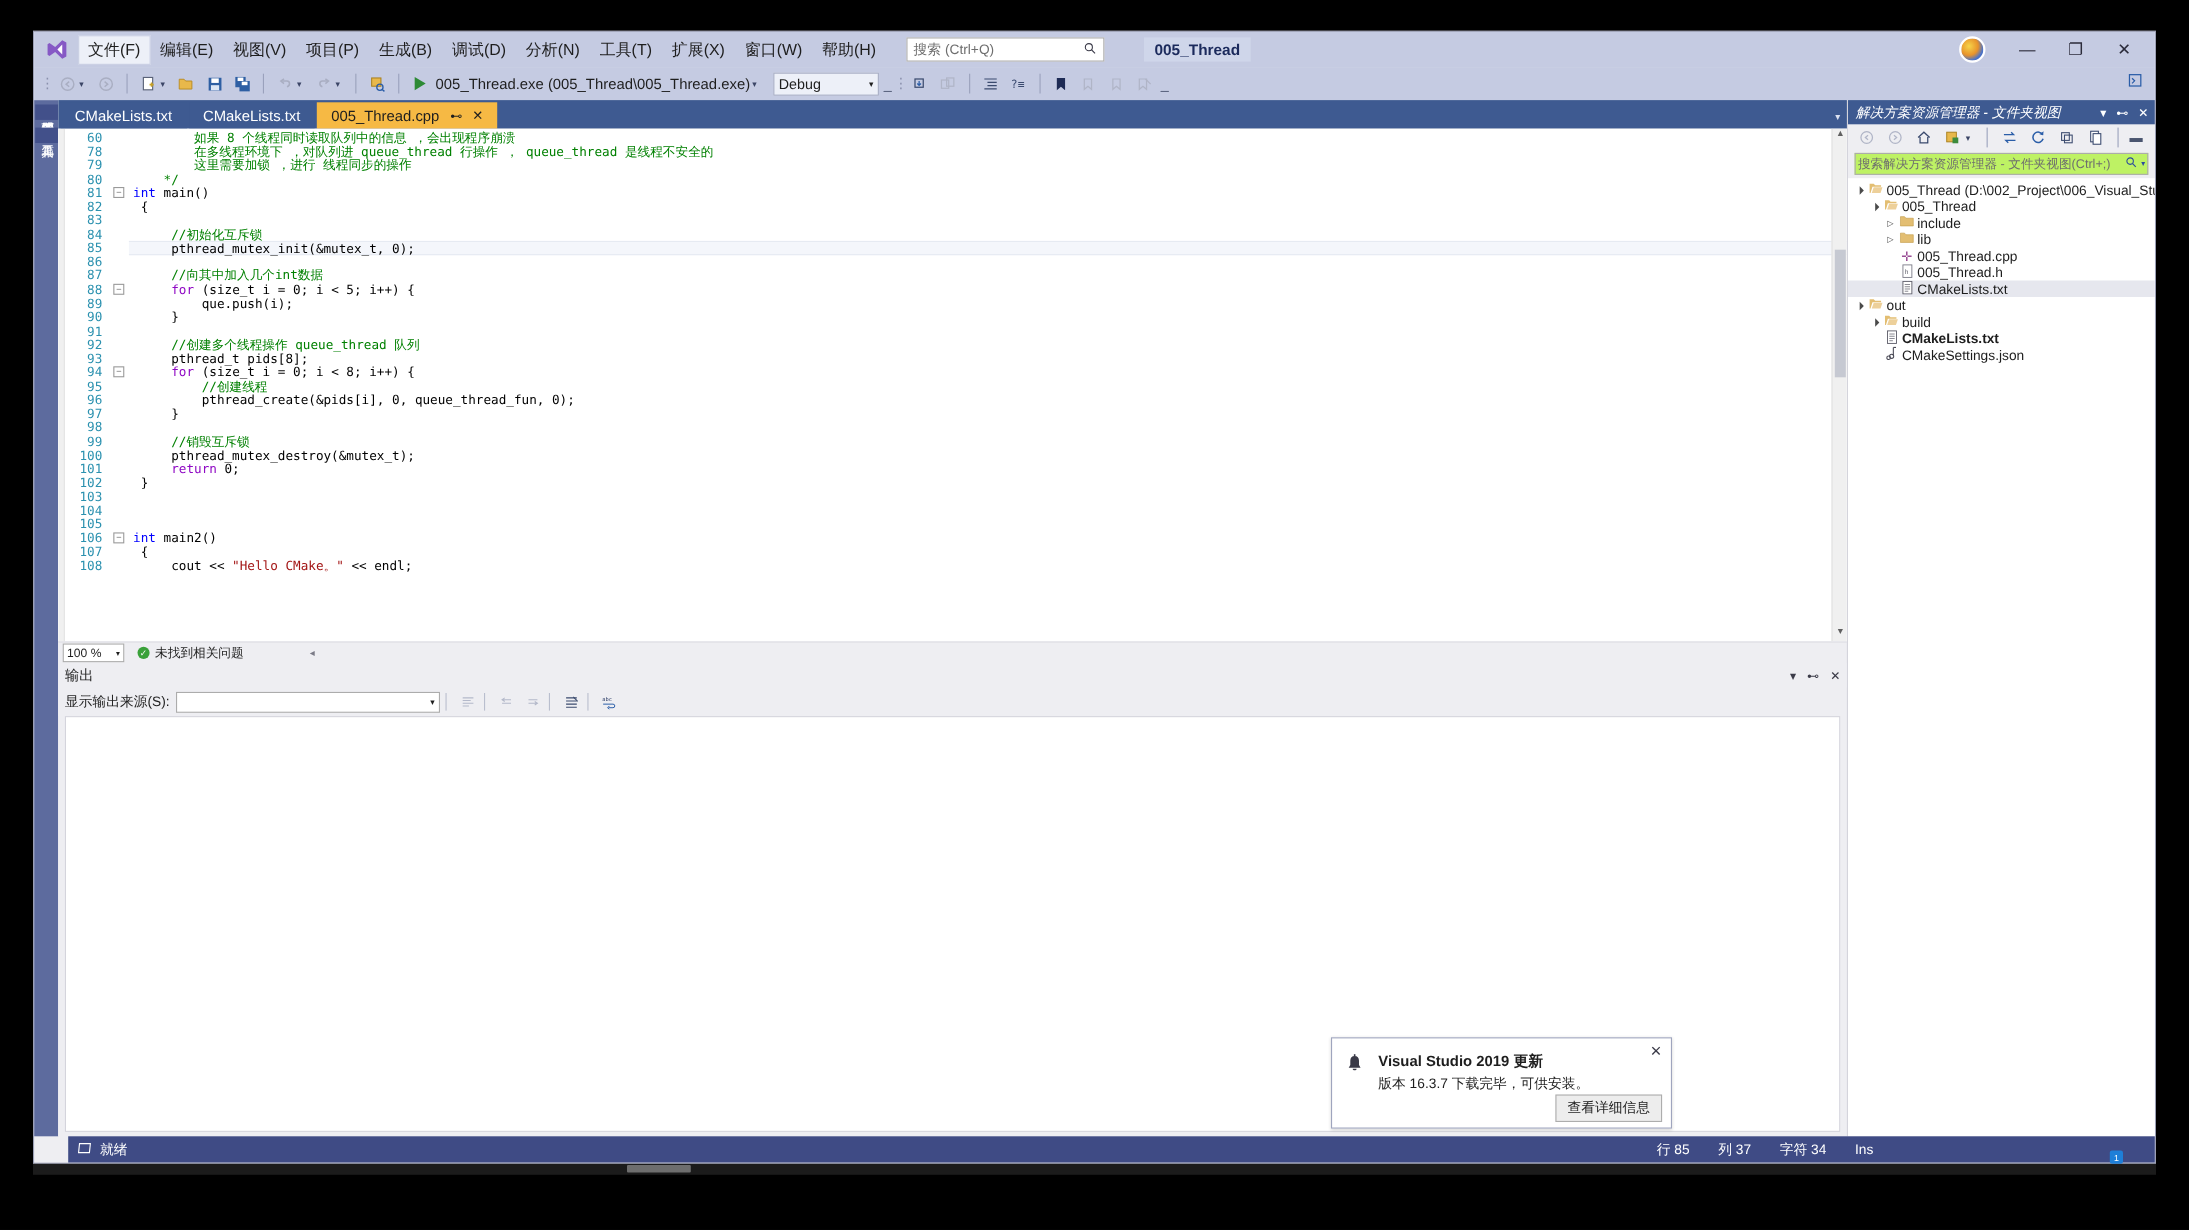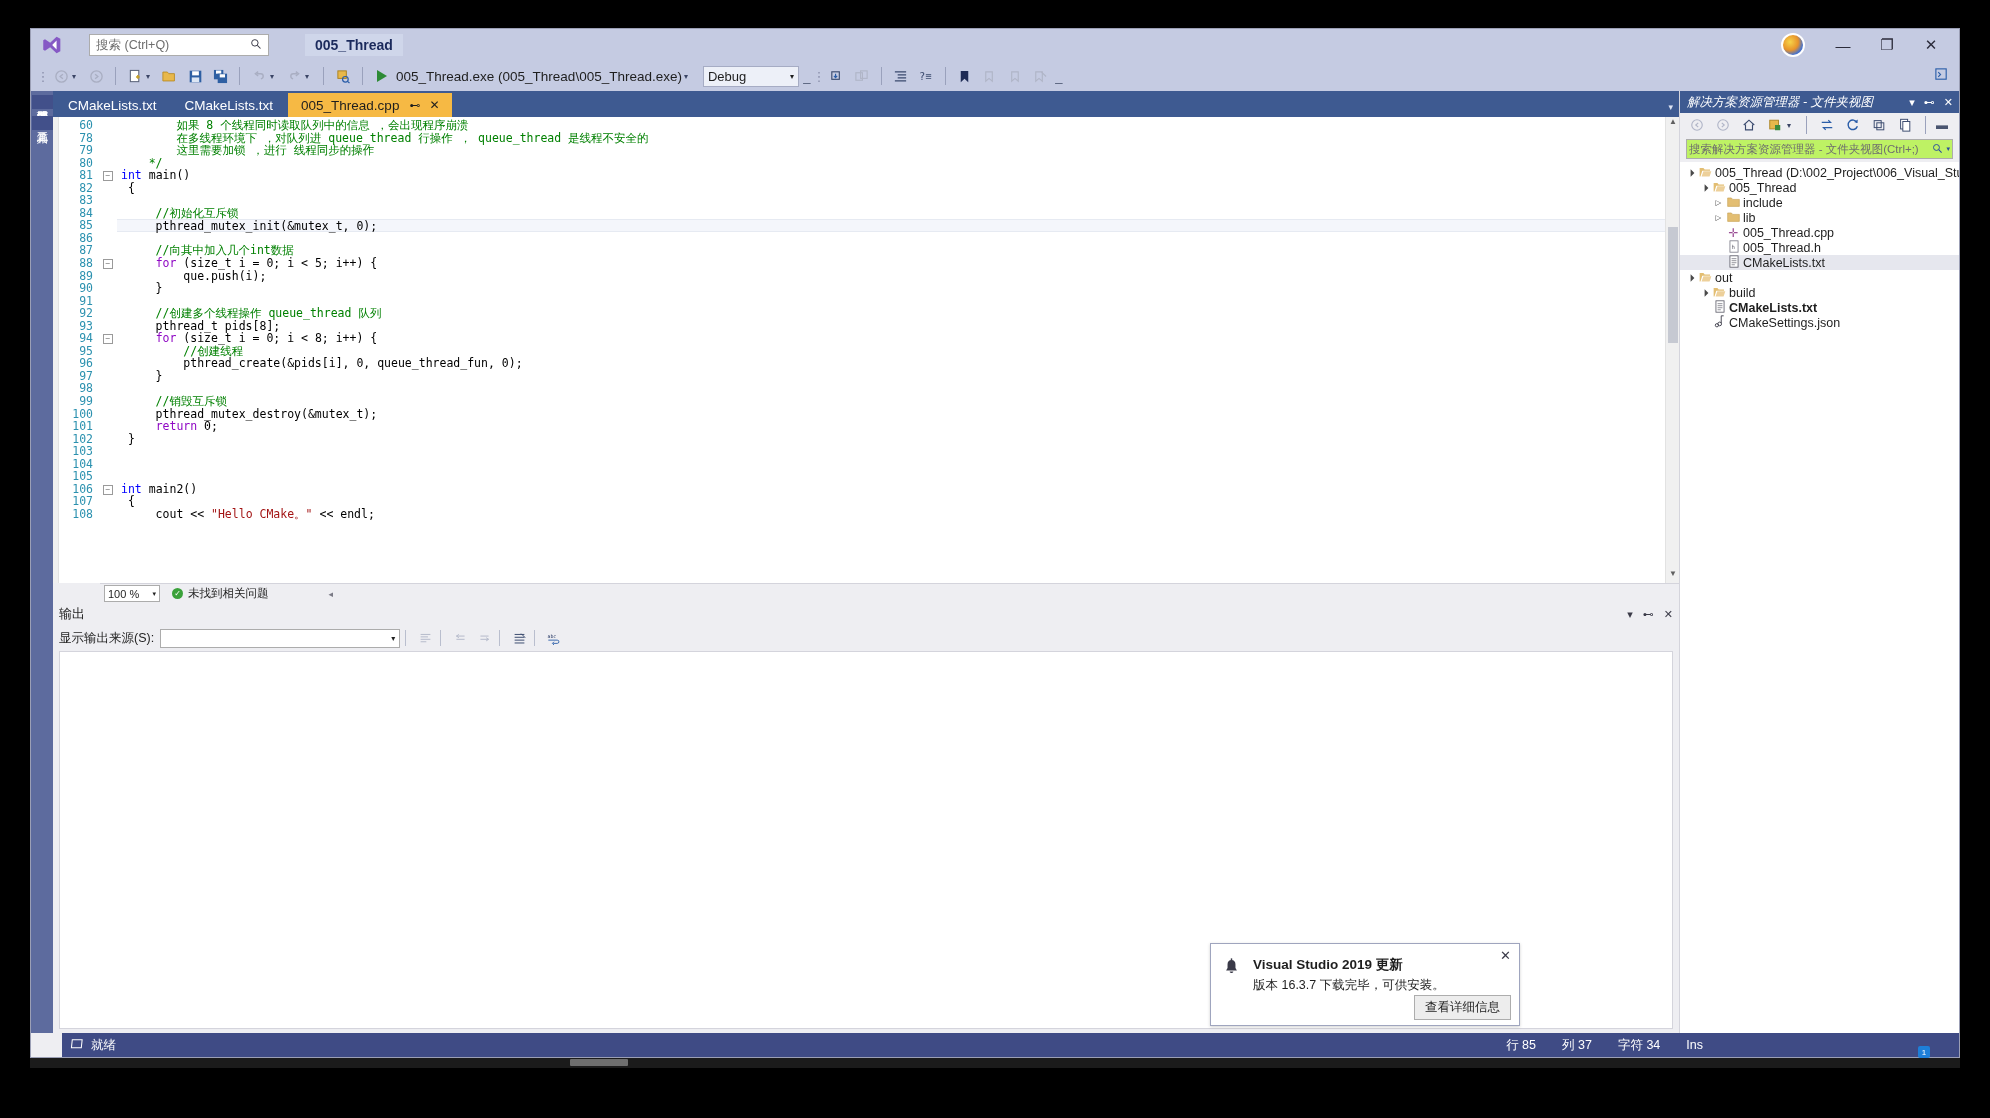--- a/index.html
+++ b/index.html
@@ -241,21 +241,20 @@
     background: #C6C9D2;
   }
   .vs-arrow { position:absolute; left:0; width:14px; height:14px; text-align:center; font-size:8px; color:#606060; }
 
   .editor-status {
     height: 20px; background: #EEEEF2;
     border-top: 1px solid #D4D4DC;
     display: flex; align-items: center;
     font-size: 11.5px; color: #1E1E1E;
     flex: none;
-    margin-left: 47px;
   }
   .zoom-combo {
     width: 56px; height: 17px; margin-left: 4px;
     background: #FFFFFF; border: 1px solid #ACACAC;
     display: flex; align-items: center; padding: 0 3px;
     font-size: 11px;
   }
   .zoom-combo .zc { margin-left: auto; font-size: 7px; }
   .err-ok {
     width: 11px; height: 11px; border-radius: 50%;
@@ -445,20 +444,33 @@
 
   <div id="vs-window">
 
     <div class="menubar">
       <div class="vs-logo">
         <svg width="20" height="20" viewBox="0 0 24 24" aria-hidden="true">
           <path d="M17.5 2 L22 4.4 V19.6 L17.5 22 L9.8 14.8 L3.6 19 L1.5 17.8 V6.2 L3.6 5 L9.8 9.2 Z" fill="#8659C5"></path>
           <path d="M17.5 6.6 L12.2 12 L17.5 17.4 Z" fill="#FFFFFF"></path>
         </svg>
       </div>
+      <div id="menu-items" style="display:flex;align-items:center;">
+          <div class="menu-item active">文件(F)</div>
+          <div class="menu-item">编辑(E)</div>
+          <div class="menu-item">视图(V)</div>
+          <div class="menu-item">项目(P)</div>
+          <div class="menu-item">生成(B)</div>
+          <div class="menu-item">调试(D)</div>
+          <div class="menu-item">分析(N)</div>
+          <div class="menu-item">工具(T)</div>
+          <div class="menu-item">扩展(X)</div>
+          <div class="menu-item">窗口(W)</div>
+          <div class="menu-item">帮助(H)</div>
+        </div>
 
       <div class="search-box">
         <span>搜索 (Ctrl+Q)</span>
         <span class="magnifier">
           <svg width="12" height="12" viewBox="0 0 16 16" aria-hidden="true">
             <circle cx="6.5" cy="6.5" r="4.3" fill="none" stroke="#3A3A48" stroke-width="1.3"></circle>
             <line x1="9.8" y1="9.8" x2="14" y2="14" stroke="#3A3A48" stroke-width="1.4"></line>
           </svg>
         </span>
       </div>

